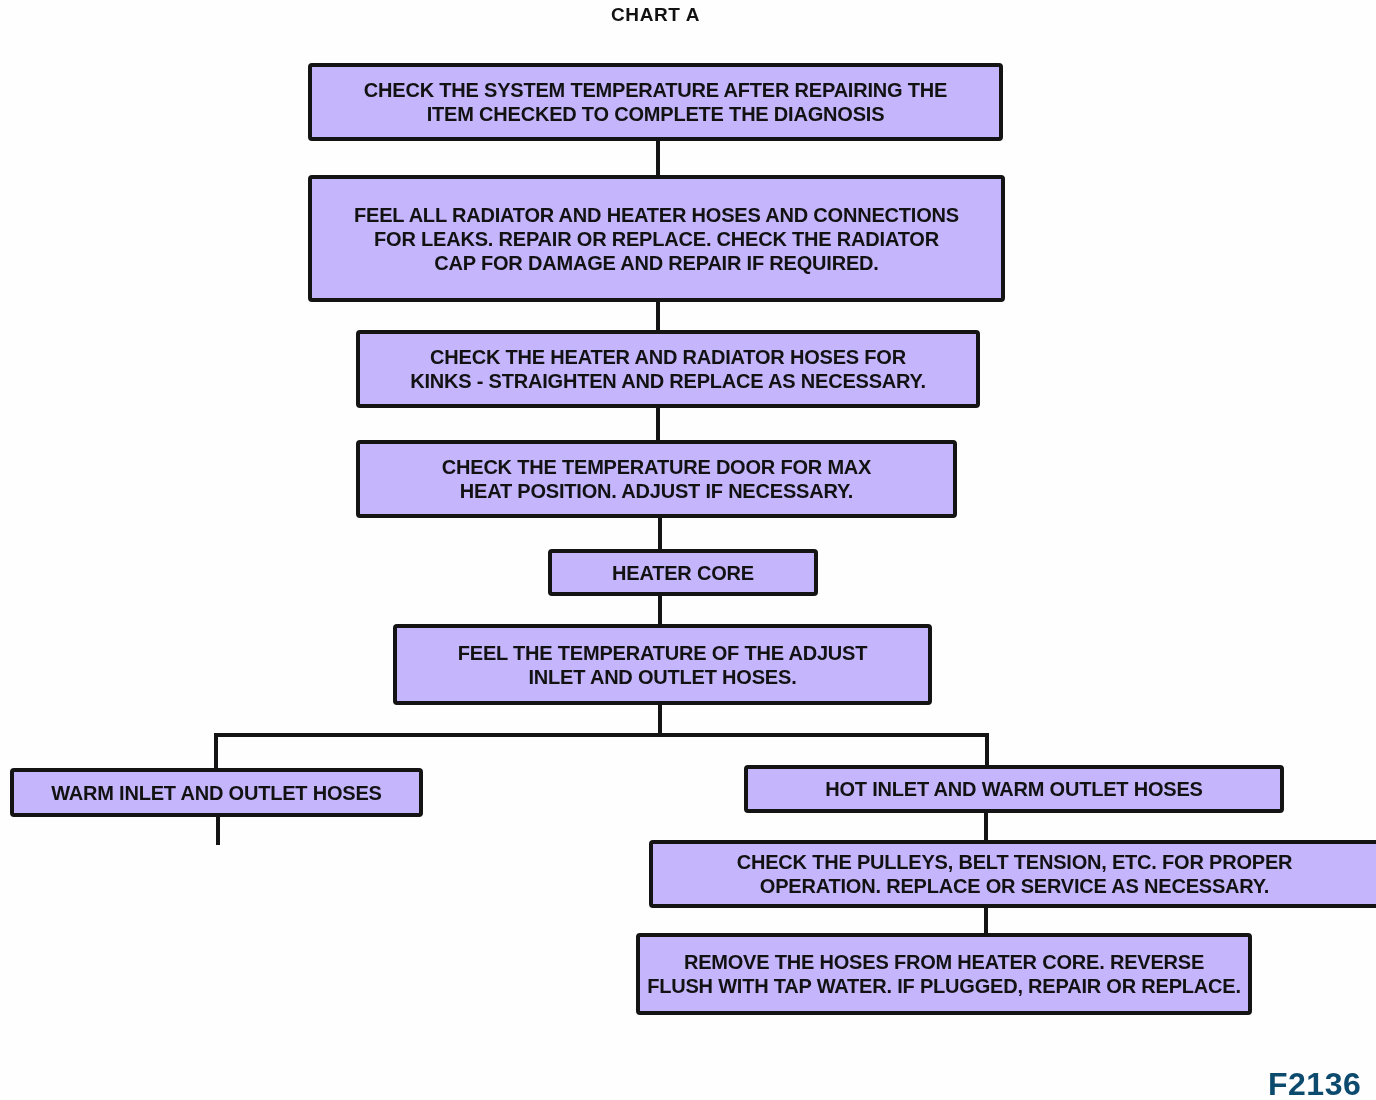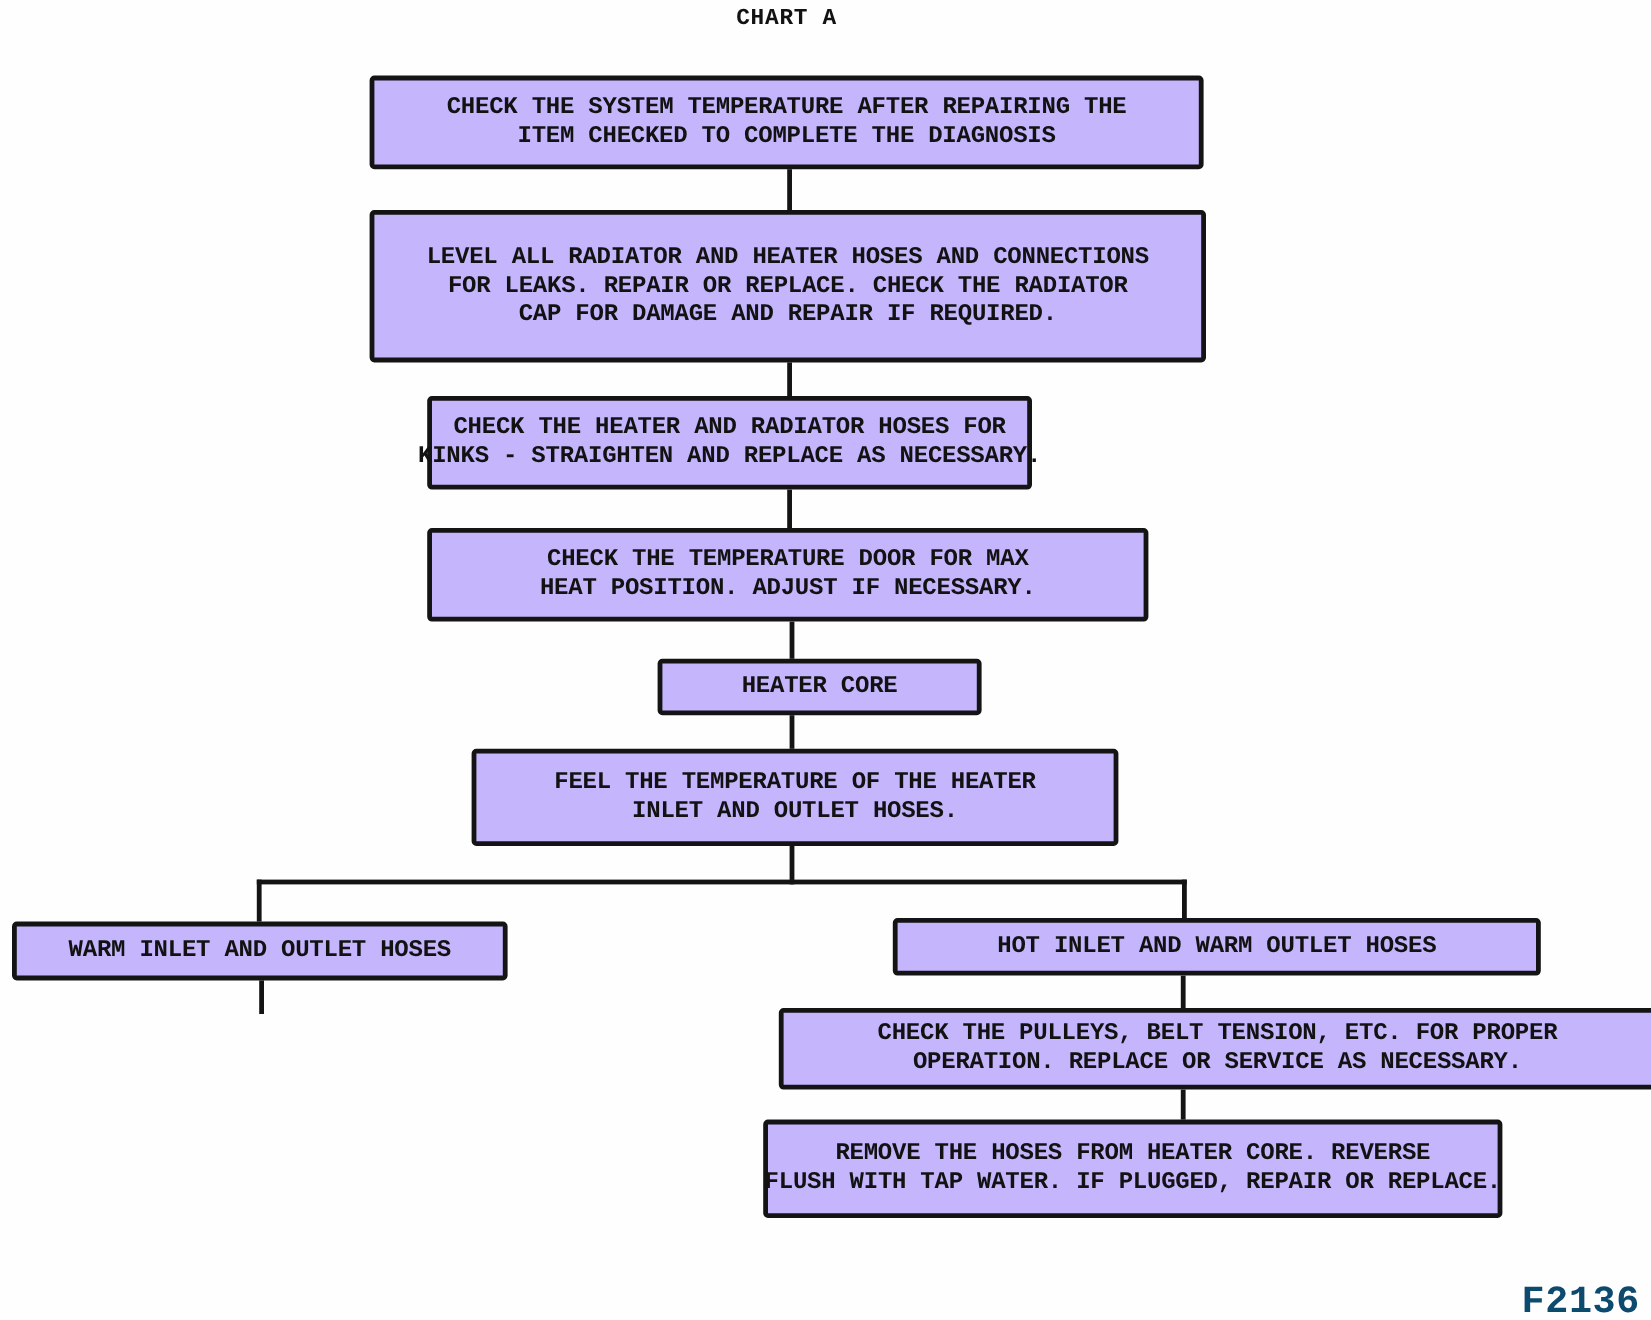--- a/index.html
+++ b/index.html
@@ -5,21 +5,21 @@
   html, body {
     margin: 0;
     padding: 0;
     background: #ffffff;
   }
   .page {
     position: relative;
     width: 1376px;
     height: 1100px;
     background: #fefefe;
-    font-family: Liberation Mono, monospace;
+    font-family: Liberation Sans, sans-serif;
     color: #121212;
     overflow: hidden;
   }
   .chart-title {
     position: absolute;
     left: 308px;
     top: 4px;
     width: 695px;
     text-align: center;
     font-size: 19px;
@@ -67,41 +67,41 @@
 <div class="page">
 
   <div class="chart-title">CHART A</div>
 
   <div class="fbox" style="left:308px; top:63px; width:695px; height:78px;">
     <div class="line">CHECK THE SYSTEM TEMPERATURE AFTER REPAIRING THE</div>
     <div class="line">ITEM CHECKED TO COMPLETE THE DIAGNOSIS</div>
   </div>
 
   <div class="fbox" style="left:308px; top:175px; width:697px; height:127px;">
-    <div class="line">LEVEL ALL RADIATOR AND HEATER HOSES AND CONNECTIONS</div>
+    <div class="line">FEEL ALL RADIATOR AND HEATER HOSES AND CONNECTIONS</div>
     <div class="line">FOR LEAKS. REPAIR OR REPLACE. CHECK THE RADIATOR</div>
     <div class="line">CAP FOR DAMAGE AND REPAIR IF REQUIRED.</div>
   </div>
 
-  <div class="fbox" style="left:356px; top:330px; width:504px; height:78px;">
+  <div class="fbox" style="left:356px; top:330px; width:624px; height:78px;">
     <div class="line">CHECK THE HEATER AND RADIATOR HOSES FOR</div>
     <div class="line">KINKS - STRAIGHTEN AND REPLACE AS NECESSARY.</div>
   </div>
 
   <div class="fbox" style="left:356px; top:440px; width:601px; height:78px;">
     <div class="line">CHECK THE TEMPERATURE DOOR FOR MAX</div>
     <div class="line">HEAT POSITION. ADJUST IF NECESSARY.</div>
   </div>
 
   <div class="fbox" style="left:548px; top:549px; width:270px; height:47px;">
     <div class="line">HEATER CORE</div>
   </div>
 
   <div class="fbox" style="left:393px; top:624px; width:539px; height:81px;">
-    <div class="line">FEEL THE TEMPERATURE OF THE HEATER</div>
+    <div class="line">FEEL THE TEMPERATURE OF THE ADJUST</div>
     <div class="line">INLET AND OUTLET HOSES.</div>
   </div>
 
   <div class="fbox" style="left:10px; top:768px; width:413px; height:49px;">
     <div class="line">WARM INLET AND OUTLET HOSES</div>
   </div>
 
 
   <div class="fbox" style="left:744px; top:765px; width:540px; height:48px;">
     <div class="line">HOT INLET AND WARM OUTLET HOSES</div>

